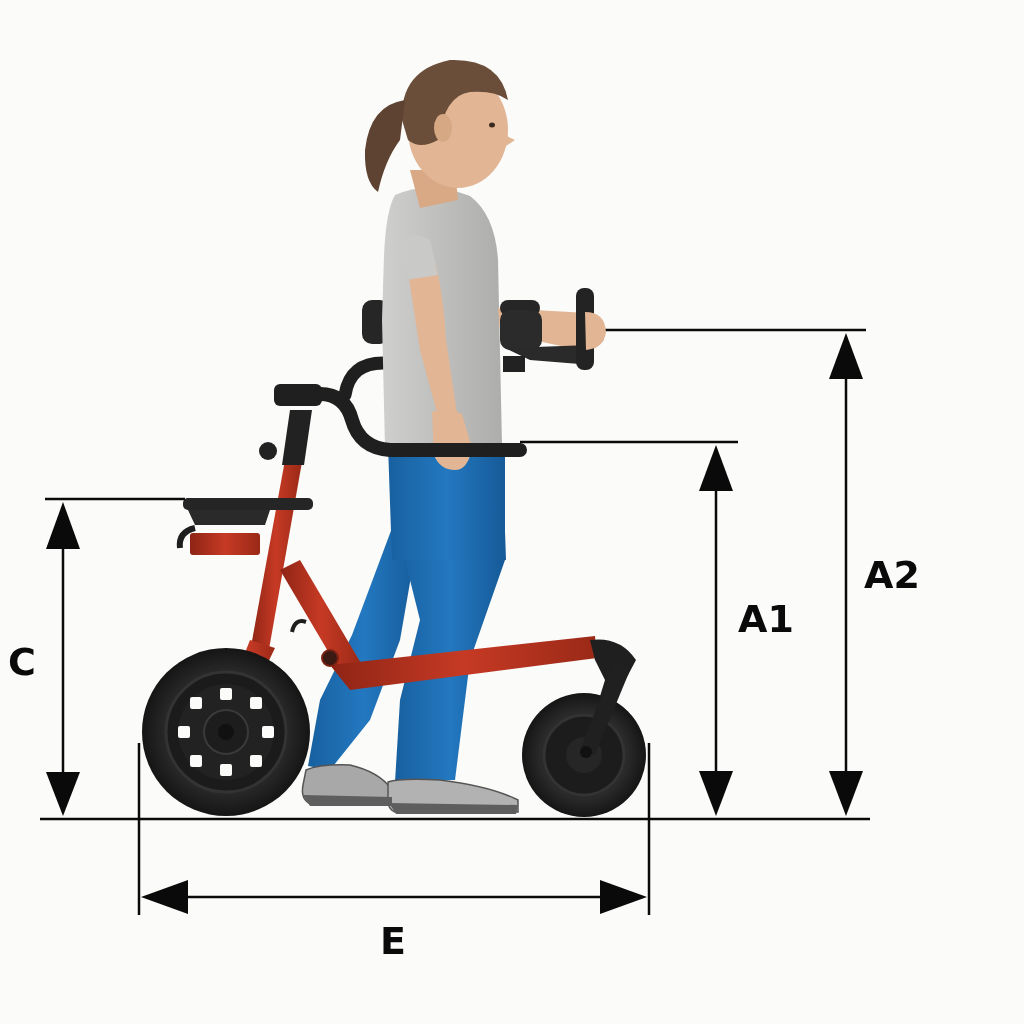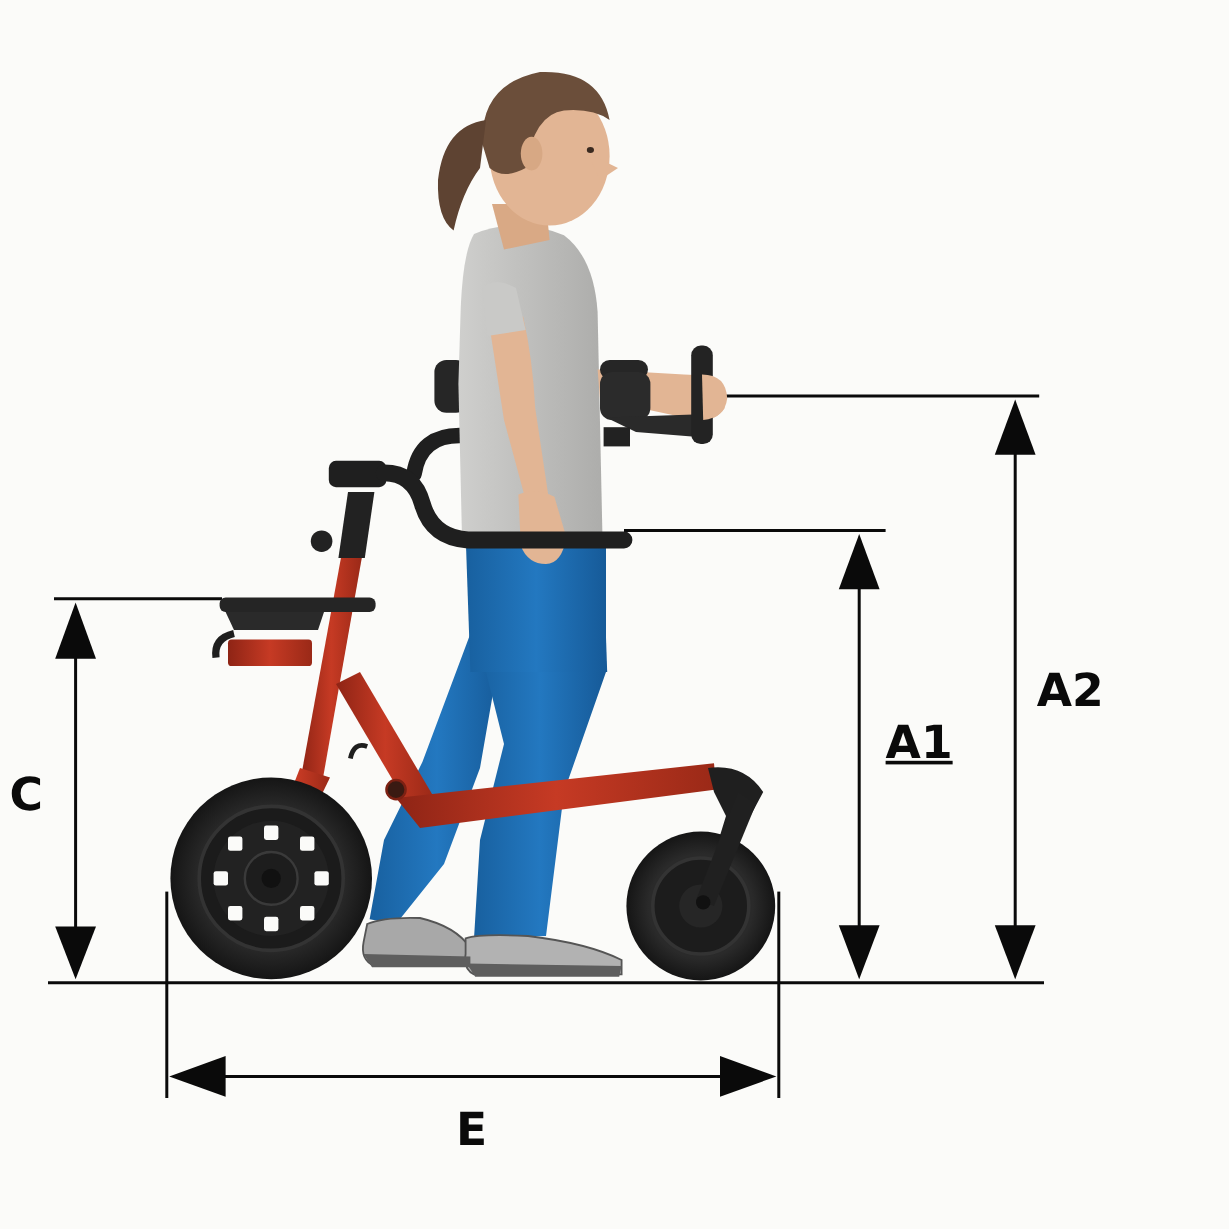--- a/index.html
+++ b/index.html
@@ -154,16 +154,16 @@
       <circle cx="584" cy="755" r="62" fill="url(#tireg)"></circle>
       <circle cx="584" cy="755" r="40" fill="#1c1c1c" stroke="#333" stroke-width="3"></circle>
       <circle cx="584" cy="755" r="18" fill="#262626"></circle>
       <path d="M615 660 L630 670 L595 755 L580 750 Z" fill="#202020"></path>
       <circle cx="586" cy="752" r="6" fill="#111"></circle>
     </g>
   </svg>
 
   
   <div class="dim-label" style="left:8px;top:643px;">C</div>
-  <div class="dim-label" style="left:738px;top:600px;text-decoration:underline;">A1</div>
+  <div class="dim-label" style="left:738px;top:600px;">A1</div>
   <div class="dim-label" style="left:864px;top:556px;">A2</div>
   <div class="dim-label" style="left:380px;top:922px;">E</div>
 </div>
 
 </body></html>

